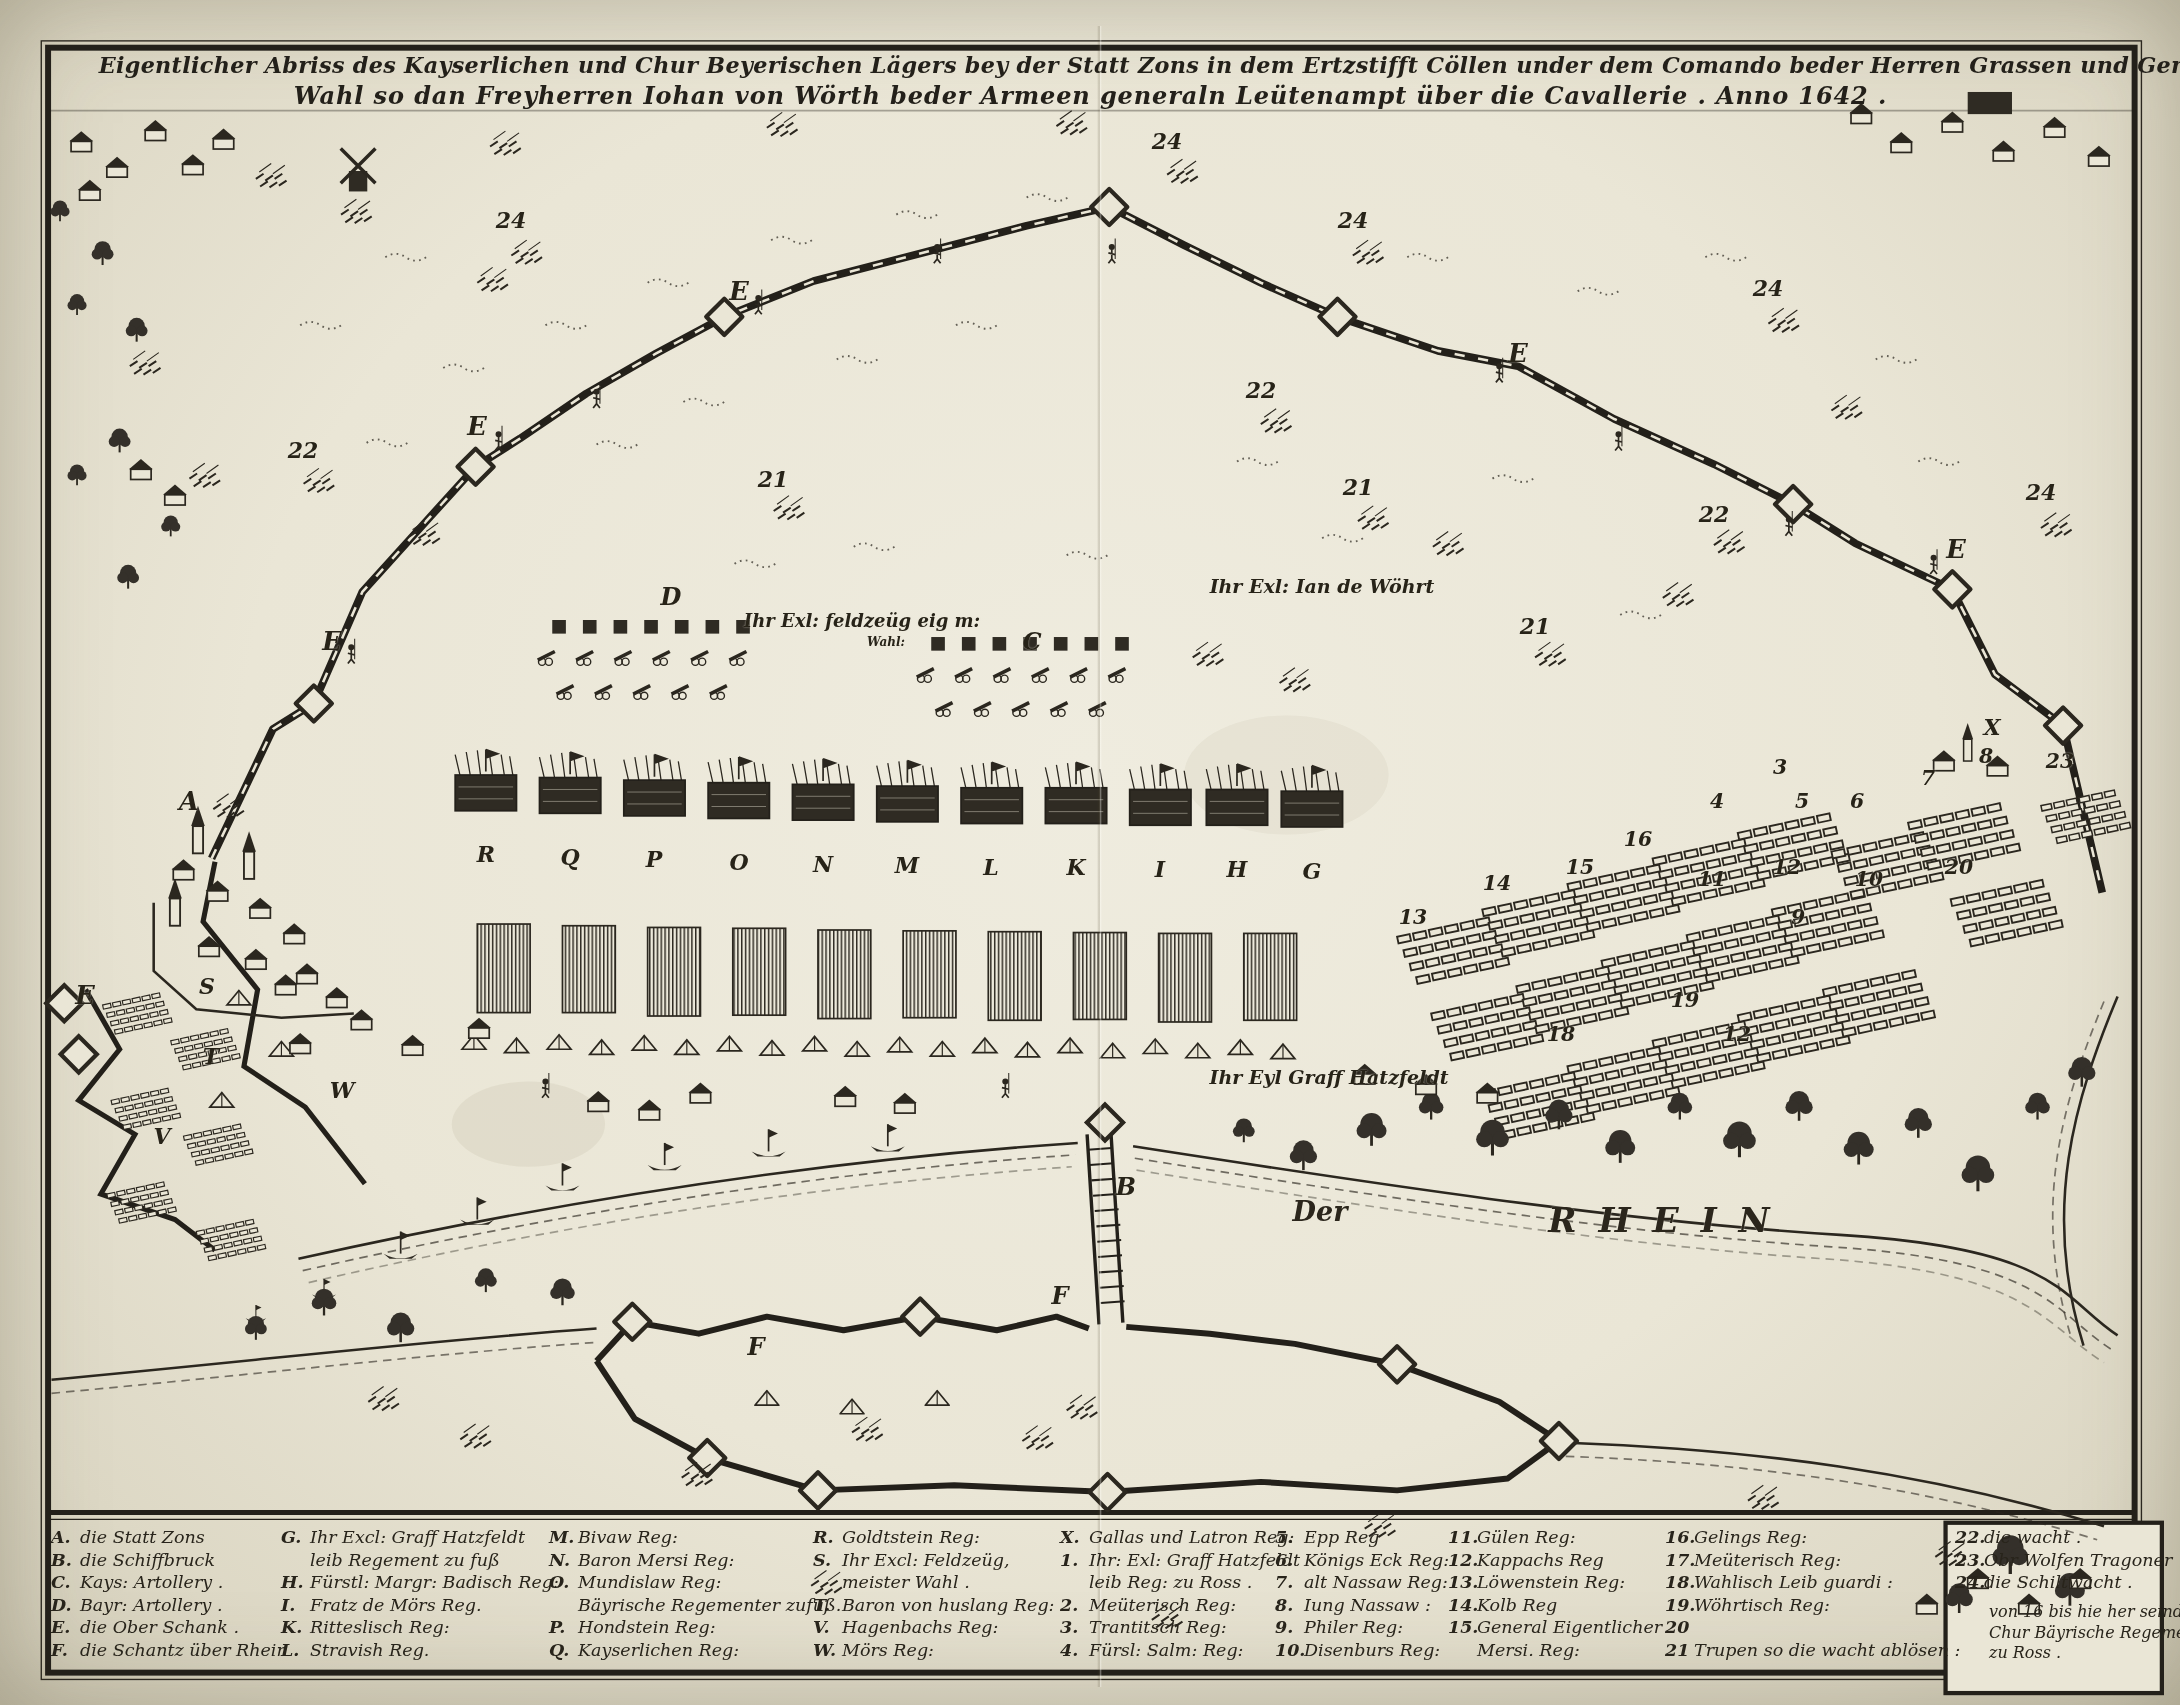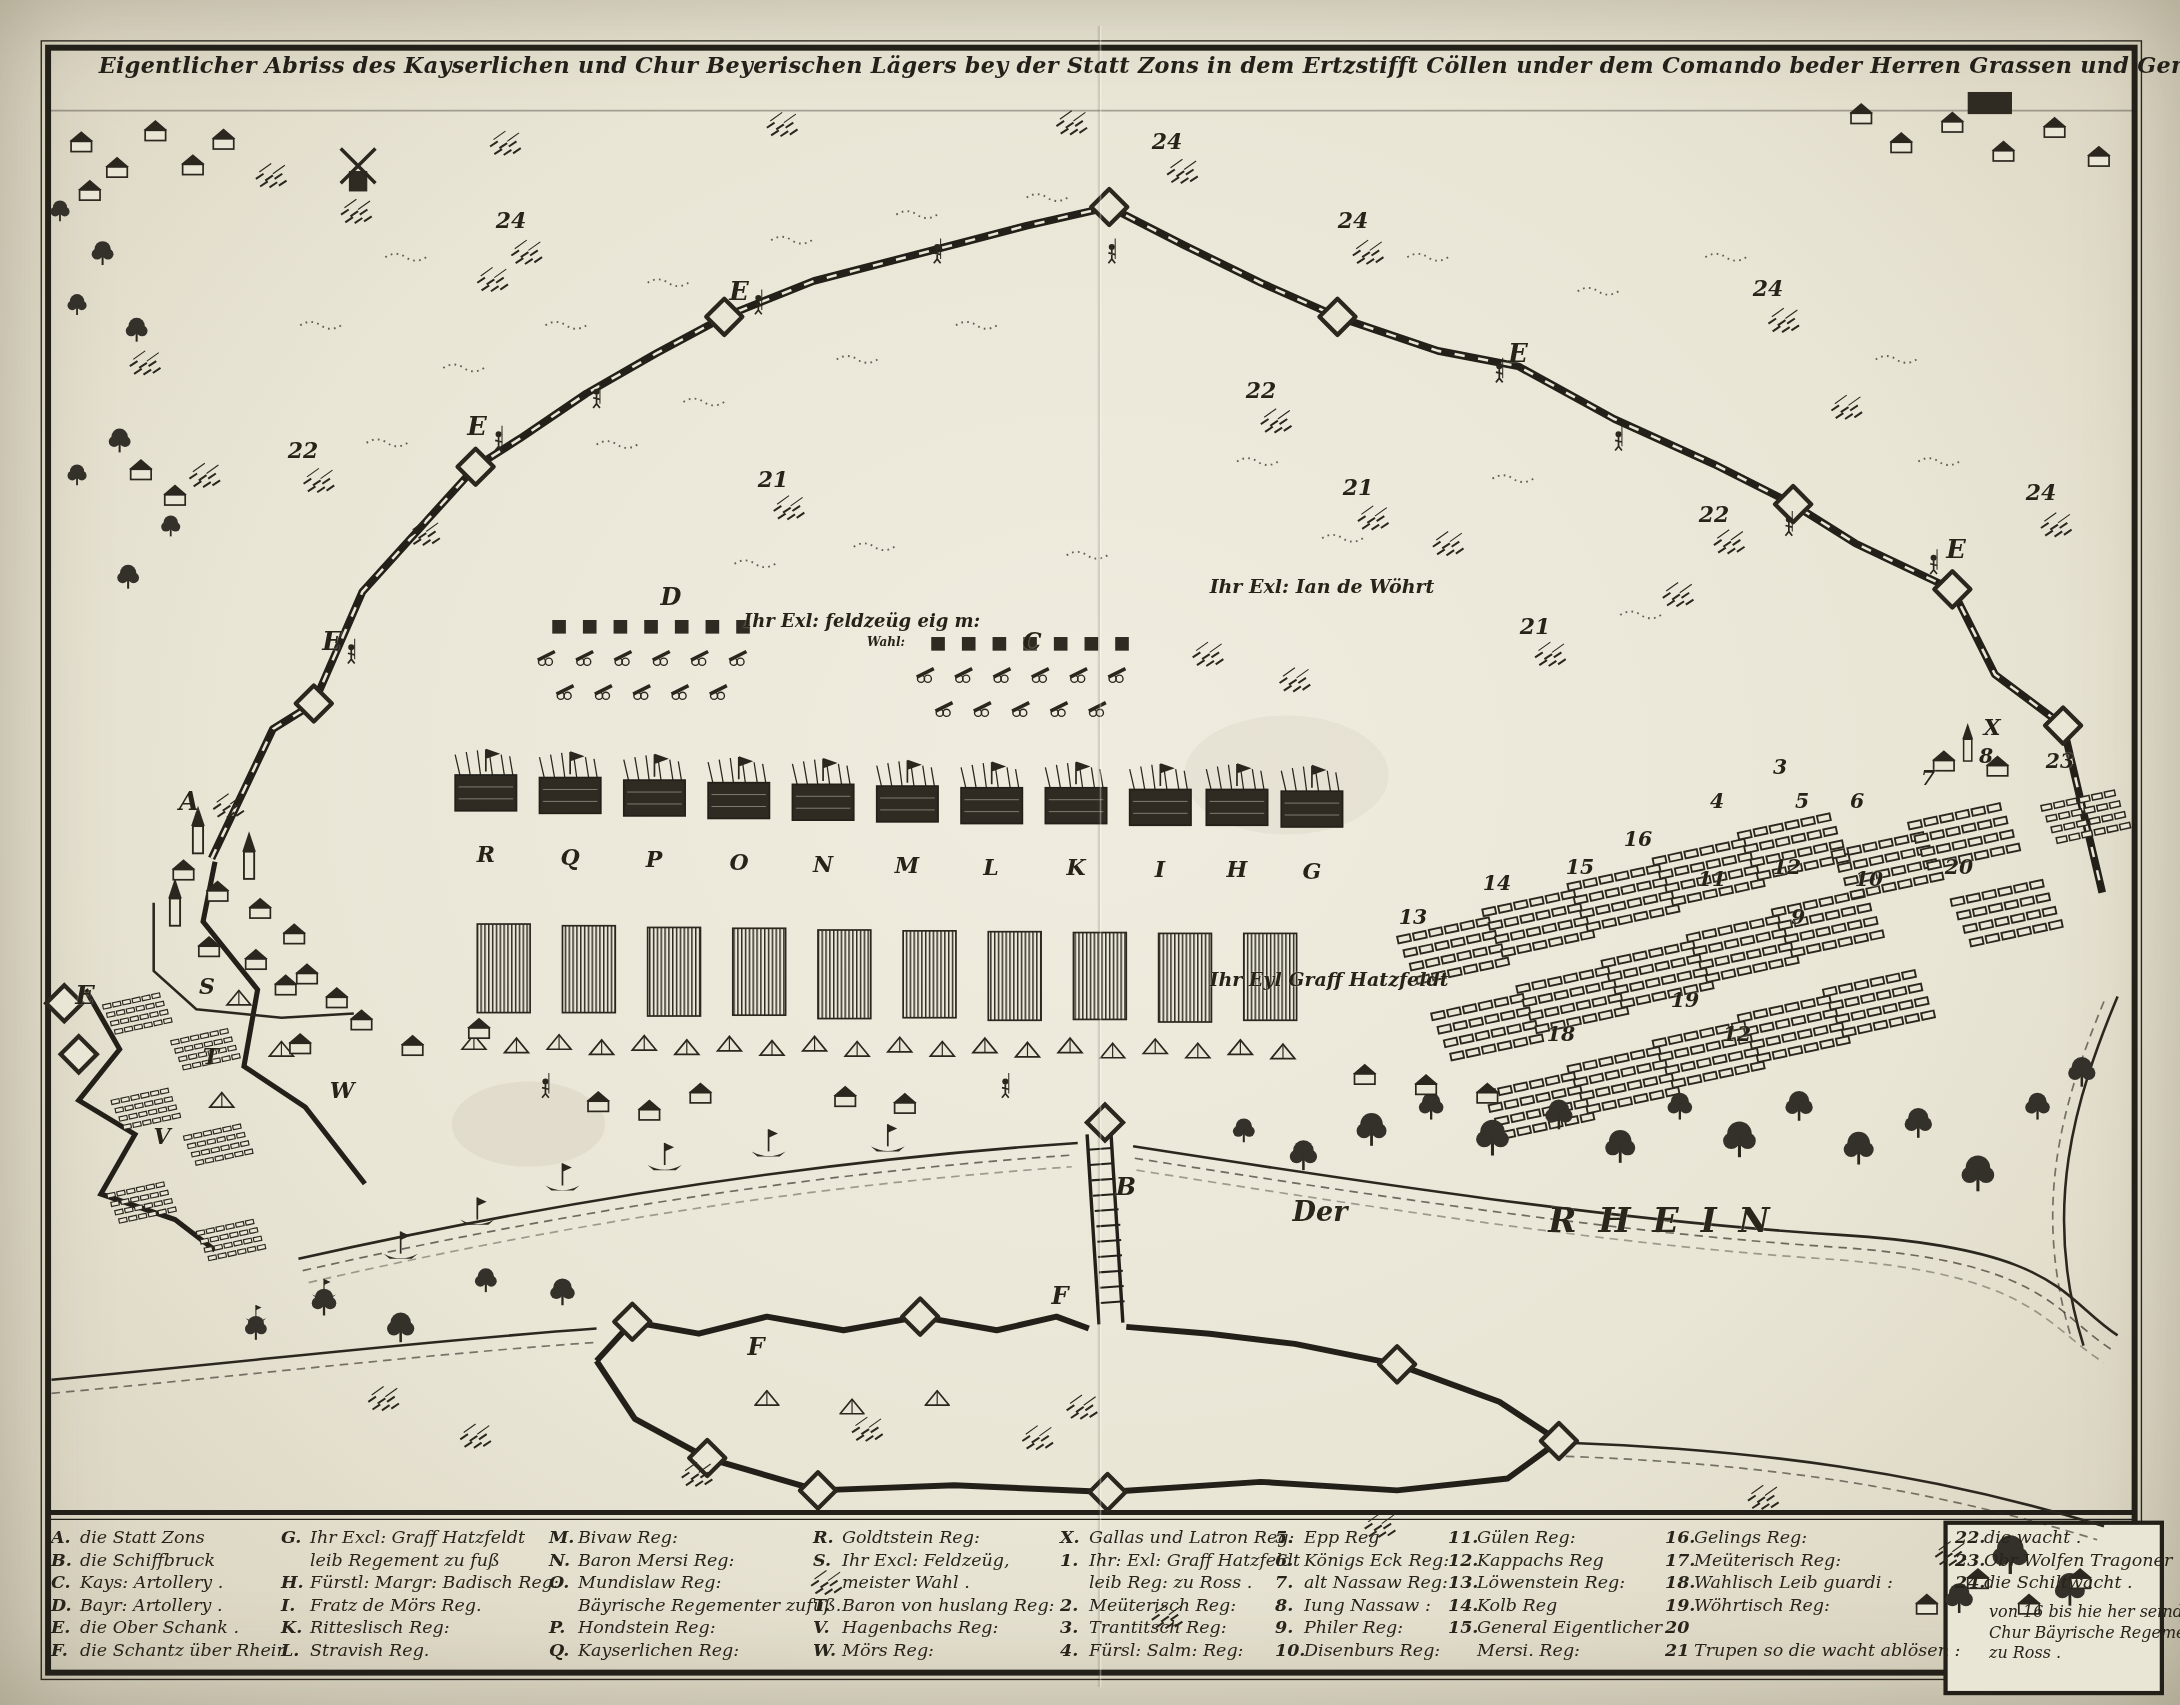--- a/index.html
+++ b/index.html
@@ -487,20 +487,21 @@
           <path d="M1252,652 q12,-8 24,0 t24,0"></path>
           <path d="M1552,632 q12,-8 24,0 t24,0"></path>
       <path d="M2252,542 q12,-8 24,0 t24,0"></path>
     </g>
   </svg>
 
   <div class="crease"></div>
 
   <div class="title-strip">
     <div class="t1">Eigentlicher Abriss des Kayserlichen und Chur Beyerischen Lägers bey der Statt Zons in dem Ertzstifft Cöllen under dem Comando beder Herren Grassen und Generaln Ihrer Excell: von Hatzfeldt, und</div>
+    <div class="t2">Wahl so dan Freyherren Iohan von Wörth beder Armeen generaln Leütenampt über die Cavallerie .  Anno 1642 .</div>
   </div>
 
   <div id="labels">
         <div class="map-label" style="left: 332px; top: 641px; font-size: 25.6px;">E</div>
         <div class="map-label" style="left: 477px; top: 426px; font-size: 25.6px;">E</div>
         <div class="map-label" style="left: 739px; top: 291px; font-size: 25.6px;">E</div>
         <div class="map-label" style="left: 1518px; top: 353px; font-size: 25.6px;">E</div>
         <div class="map-label" style="left: 1956px; top: 549px; font-size: 25.6px;">E</div>
         <div class="map-label" style="left: 85px; top: 995px; font-size: 25.6px;">E</div>
         <div class="map-label" style="left: 189px; top: 801px; font-size: 25.6px;">A</div>
@@ -551,21 +552,21 @@
         <div class="map-label" style="left: 1737px; top: 1034px; font-size: 20.4px;">12</div>
         <div class="map-label" style="left: 1959px; top: 867px; font-size: 20.4px;">20</div>
         <div class="map-label" style="left: 2060px; top: 761px; font-size: 20.4px;">23</div>
         <div class="map-label" style="left: 1992px; top: 727px; font-size: 22px;">X</div>
         <div class="map-label" style="left: 1126px; top: 1186px; font-size: 24px;">B</div>
         <div class="map-label" style="left: 1060px; top: 1295px; font-size: 24px;">F</div>
         <div class="map-label" style="left: 756px; top: 1346px; font-size: 24px;">F</div>
         <div class="map-label script" style="left: 862px; top: 620px; font-size: 18px;">Ihr Exl: feldzeüg eig m:</div>
         <div class="map-label script" style="left: 886px; top: 642px; font-size: 12px;">Wahl:</div>
         <div class="map-label script" style="left: 1322px; top: 586px; font-size: 19px;">Ihr Exl: Ian de Wöhrt</div>
-        <div class="map-label script" style="left: 1329px; top: 979px; font-size: 19px;">Ihr Eyl Graff Hatzfeldt</div>
+        <div class="map-label script" style="left: 1329px; top: 1077px; font-size: 19px;">Ihr Eyl Graff Hatzfeldt</div>
         <div class="map-label river" style="left: 1320px; top: 1211px; font-size: 27px;">Der</div>
         <div class="map-label river spaced" style="left: 1670px; top: 1220px; font-size: 34px;">RHEIN</div>
       </div>
   <div class="legend" id="legend">
         <div class="l-col" style="left: 51px;">
           <div class="l-item">
             <span class="l-key">A.</span>
             <span class="l-text">die Statt Zons</span>
           </div>
           <div class="l-item">

